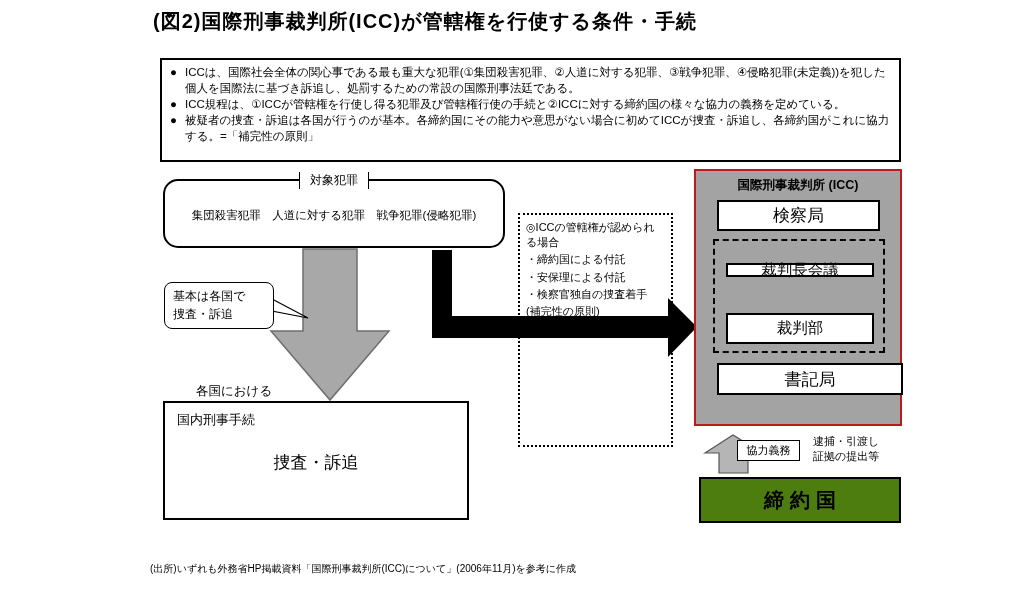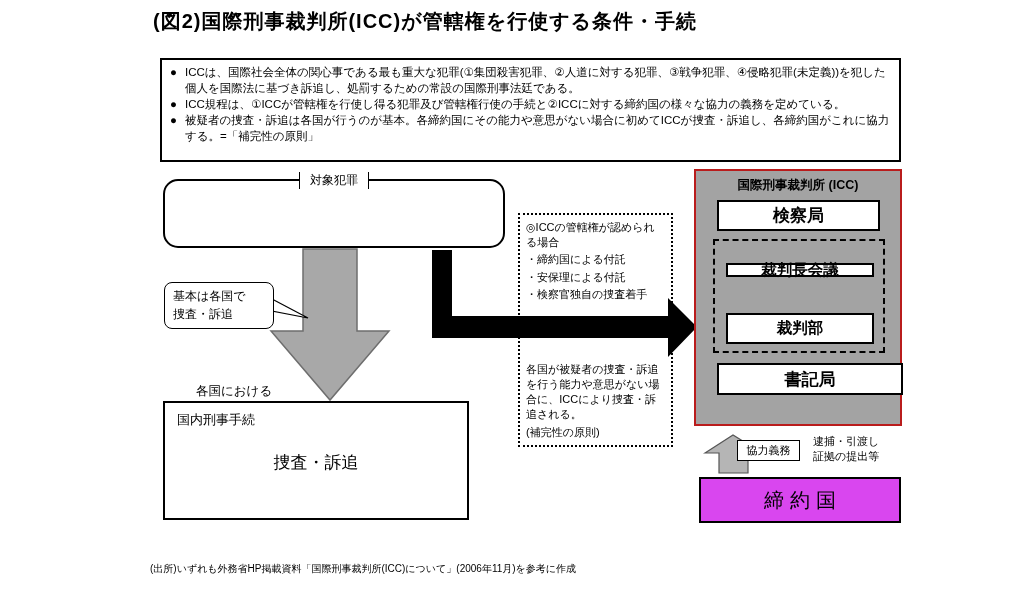--- a/index.html
+++ b/index.html
@@ -27,32 +27,32 @@
   .domestic-label{position:absolute;top:8px;left:12px;font-size:13px}
   .domestic-content{position:absolute;top:48px;width:100%;text-align:center;font-size:17px}
 
   .dotted-box{left:518px;top:213px;width:155px;height:234px;border:2px dotted #000;padding:5px 6px;font-size:11px;line-height:1.38}
   .dotted-item{margin-top:2px}
   .dotted-note{margin-top:60px}
   .dotted-note2{margin-top:2px}
 
   .icc-box{left:694px;top:169px;width:208px;height:257px;border:2px solid #b91c1c;background:#a3a3a3}
   .icc-title{position:absolute;top:6px;width:100%;text-align:center;font-size:12.5px;font-weight:bold;white-space:nowrap}
-  .inner-box{position:absolute;border:2px solid #000;background:#fff;display:flex;align-items:center;justify-content:center;font-weight:700;white-space:nowrap}
+  .inner-box{position:absolute;border:2px solid #000;background:#fff;display:flex;align-items:center;justify-content:center;font-weight:400;white-space:nowrap}
   .prosecutor{left:21px;top:29px;width:163px;height:31px;font-size:17px}
   .judges-box{position:absolute;left:17px;top:68px;width:172px;height:114px;border:2px dashed #000}
   .judges-label{position:absolute;top:2px;width:100%;text-align:center;font-size:11px}
   .presidency{left:11px;top:22px;width:148px;height:14px;font-size:15.5px}
   .chambers{left:11px;top:72px;width:148px;height:31px;font-size:15.5px}
   .registry{left:21px;top:192px;width:186px;height:32px;font-size:17px}
 
   .coop-label{left:737px;top:440px;width:63px;height:21px;border:1.5px solid #000;background:#fff;font-size:11px;display:flex;align-items:center;justify-content:center;white-space:nowrap}
   .coop-detail{left:813px;top:434px;font-size:11px;line-height:1.4;white-space:pre-line}
 
-  .states-box{left:699px;top:477px;width:202px;height:46px;border:2px solid #000;background:#d946ef;display:flex;align-items:center;justify-content:center;font-size:20px;letter-spacing:6px;text-indent:6px;font-weight:400}
+  .states-box{left:699px;top:477px;width:202px;height:46px;border:2px solid #000;background:#4d7c0f;display:flex;align-items:center;justify-content:center;font-size:20px;letter-spacing:6px;text-indent:6px;font-weight:700}
 
   .source{left:150px;top:562px;font-size:10px}
 </style>
 </head>
 <body>
 
 <div class="canvas">
 
   <svg class="abs arrow-layer" viewBox="0 0 1023 594">
     <polygon points="303,249 357,249 357,331 389,331 330,400 271,331 303,331" fill="#a8a8a8" stroke="#6e6e6e" stroke-width="1.5"></polygon>
@@ -73,38 +73,38 @@
       <span class="bullet-text">ICC規程は、①ICCが管轄権を行使し得る犯罪及び管轄権行使の手続と②ICCに対する締約国の様々な協力の義務を定めている。</span>
     </div>
     <div class="bullet">
       <span class="marker">●</span>
       <span class="bullet-text">被疑者の捜査・訴追は各国が行うのが基本。各締約国にその能力や意思がない場合に初めてICCが捜査・訴追し、各締約国がこれに協力する。=「補完性の原則」</span>
     </div>
   </div>
 
   <div class="abs target-box">
     <span class="target-label">対象犯罪</span>
+    <div class="target-content">集団殺害犯罪　人道に対する犯罪　戦争犯罪(侵略犯罪)</div>
   </div>
 
   <div class="abs callout">基本は各国で
 捜査・訴追</div>
 
   <div class="abs domestic-heading">各国における</div>
 
   <div class="abs domestic-box">
     <div class="domestic-label">国内刑事手続</div>
     <div class="domestic-content">捜査・訴追</div>
   </div>
 
   <div class="abs dotted-box">
     <div class="dotted-heading">◎ICCの管轄権が認められる場合</div>
     <div class="dotted-item">・締約国による付託</div>
     <div class="dotted-item">・安保理による付託</div>
     <div class="dotted-item">・検察官独自の捜査着手</div>
-    <div class="dotted-note">各国が被疑者の捜査・訴追を行う能力や意思がない場合に、ICCにより捜査・訴追される。</div>
     <div class="dotted-note2">(補完性の原則)</div>
   </div>
 
   <div class="abs icc-box">
     <div class="icc-title">国際刑事裁判所 (ICC)</div>
     <div class="inner-box prosecutor">検察局</div>
     <div class="judges-box">
       <div class="inner-box presidency">裁判長会議</div>
       <div class="inner-box chambers">裁判部</div>
     </div>

